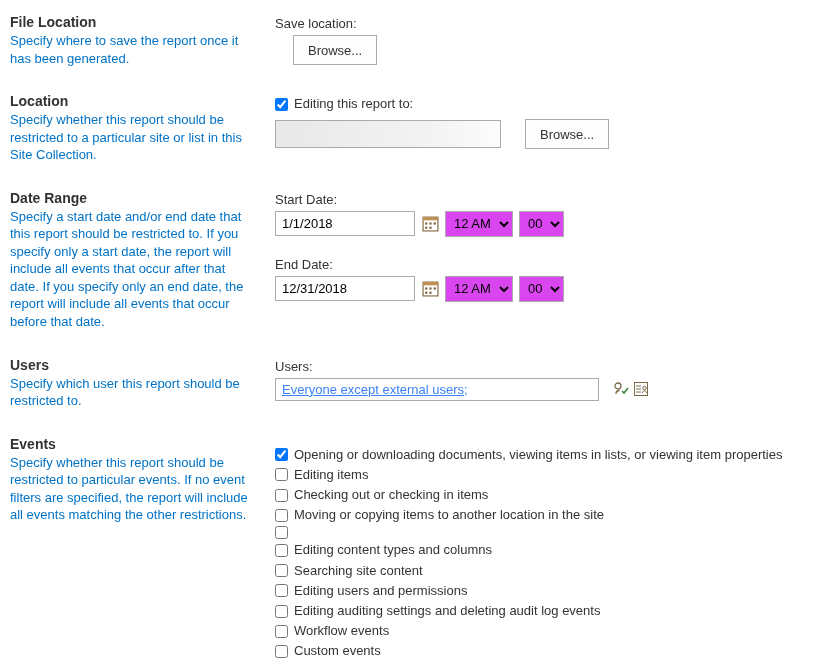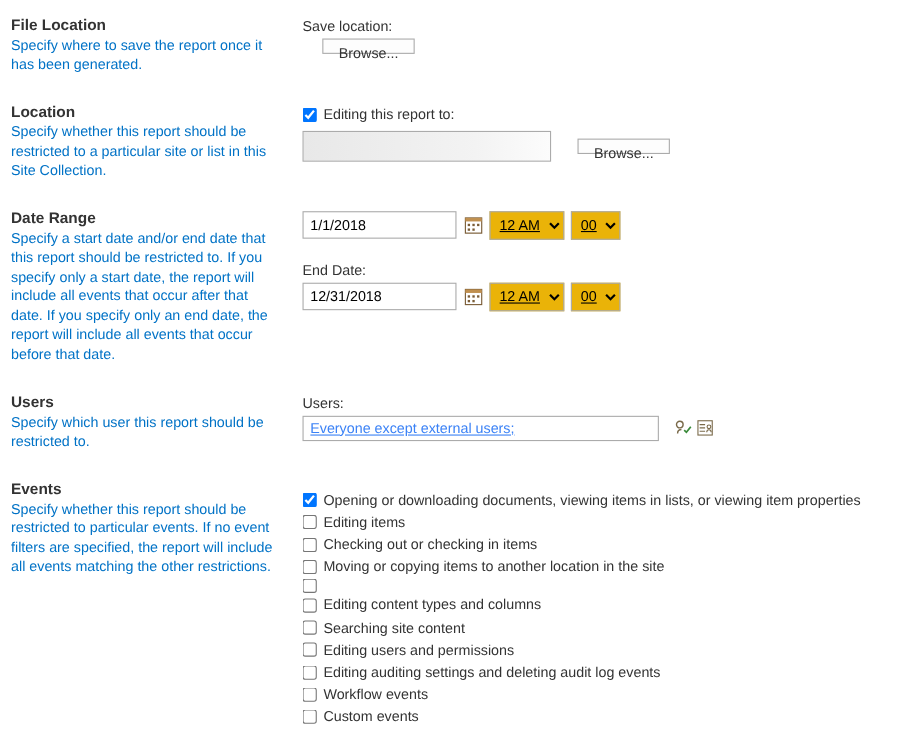--- a/index.html
+++ b/index.html
@@ -59,37 +59,36 @@
     font-size: 13px;
   }
   .browse-btn {
     border: 1px solid #ababab;
     background: #fdfdfd;
     padding: 6px 14px;
     font-family: inherit;
     font-size: 13px;
     color: #333;
     cursor: pointer;
-    height: 14px;
+    height: 30px;
     line-height: 1;
   }
   .disabled-input {
     width: 226px;
     height: 28px;
     border: 1px solid #ababab;
     background: linear-gradient(to right, #e8e8e8 0%, #f3f3f3 70%, #fcfcfc 100%);
   }
   select {
     border: 1px solid #ababab;
     padding: 3px 4px;
     font-family: inherit;
     font-size: 13px;
-    background: #eab308;
+    background: #d946ef;
     height: 26px;
-    text-decoration: underline;
   }
   .cal-icon {
     width: 18px; height: 18px;
     display: inline-flex; align-items: center; justify-content: center;
   }
   .cal-icon svg { width: 17px; height: 17px; }
   .users-input {
     width: 324px;
     padding: 3px 6px;
     border: 1px solid #ababab;
@@ -144,20 +143,21 @@
     </div>
   </div>
 </div>
 
 <div class="section">
   <div class="section-left">
     <div class="section-title">Date Range</div>
     <div class="section-desc">Specify a start date and/or end date that this report should be restricted to. If you specify only a start date, the report will include all events that occur after that date. If you specify only an end date, the report will include all events that occur before that date.</div>
   </div>
   <div class="section-right">
+    <div class="field-label">Start Date:</div>
     <div class="row" style="margin-bottom:20px;">
       <input type="text" class="date" value="1/1/2018" style="">
       <span class="cal-icon">
         <svg viewBox="0 0 16 16">
             <rect x="1" y="2" width="14" height="13" fill="#fff" stroke="#7a5c36" stroke-width="1"></rect>
             <rect x="1" y="2" width="14" height="3" fill="#c09050"></rect>
             <rect x="3" y="7" width="2" height="2" fill="#7a5c36"></rect>
             <rect x="7" y="7" width="2" height="2" fill="#7a5c36"></rect>
             <rect x="11" y="7" width="2" height="2" fill="#7a5c36"></rect>
             <rect x="3" y="11" width="2" height="2" fill="#7a5c36"></rect>

